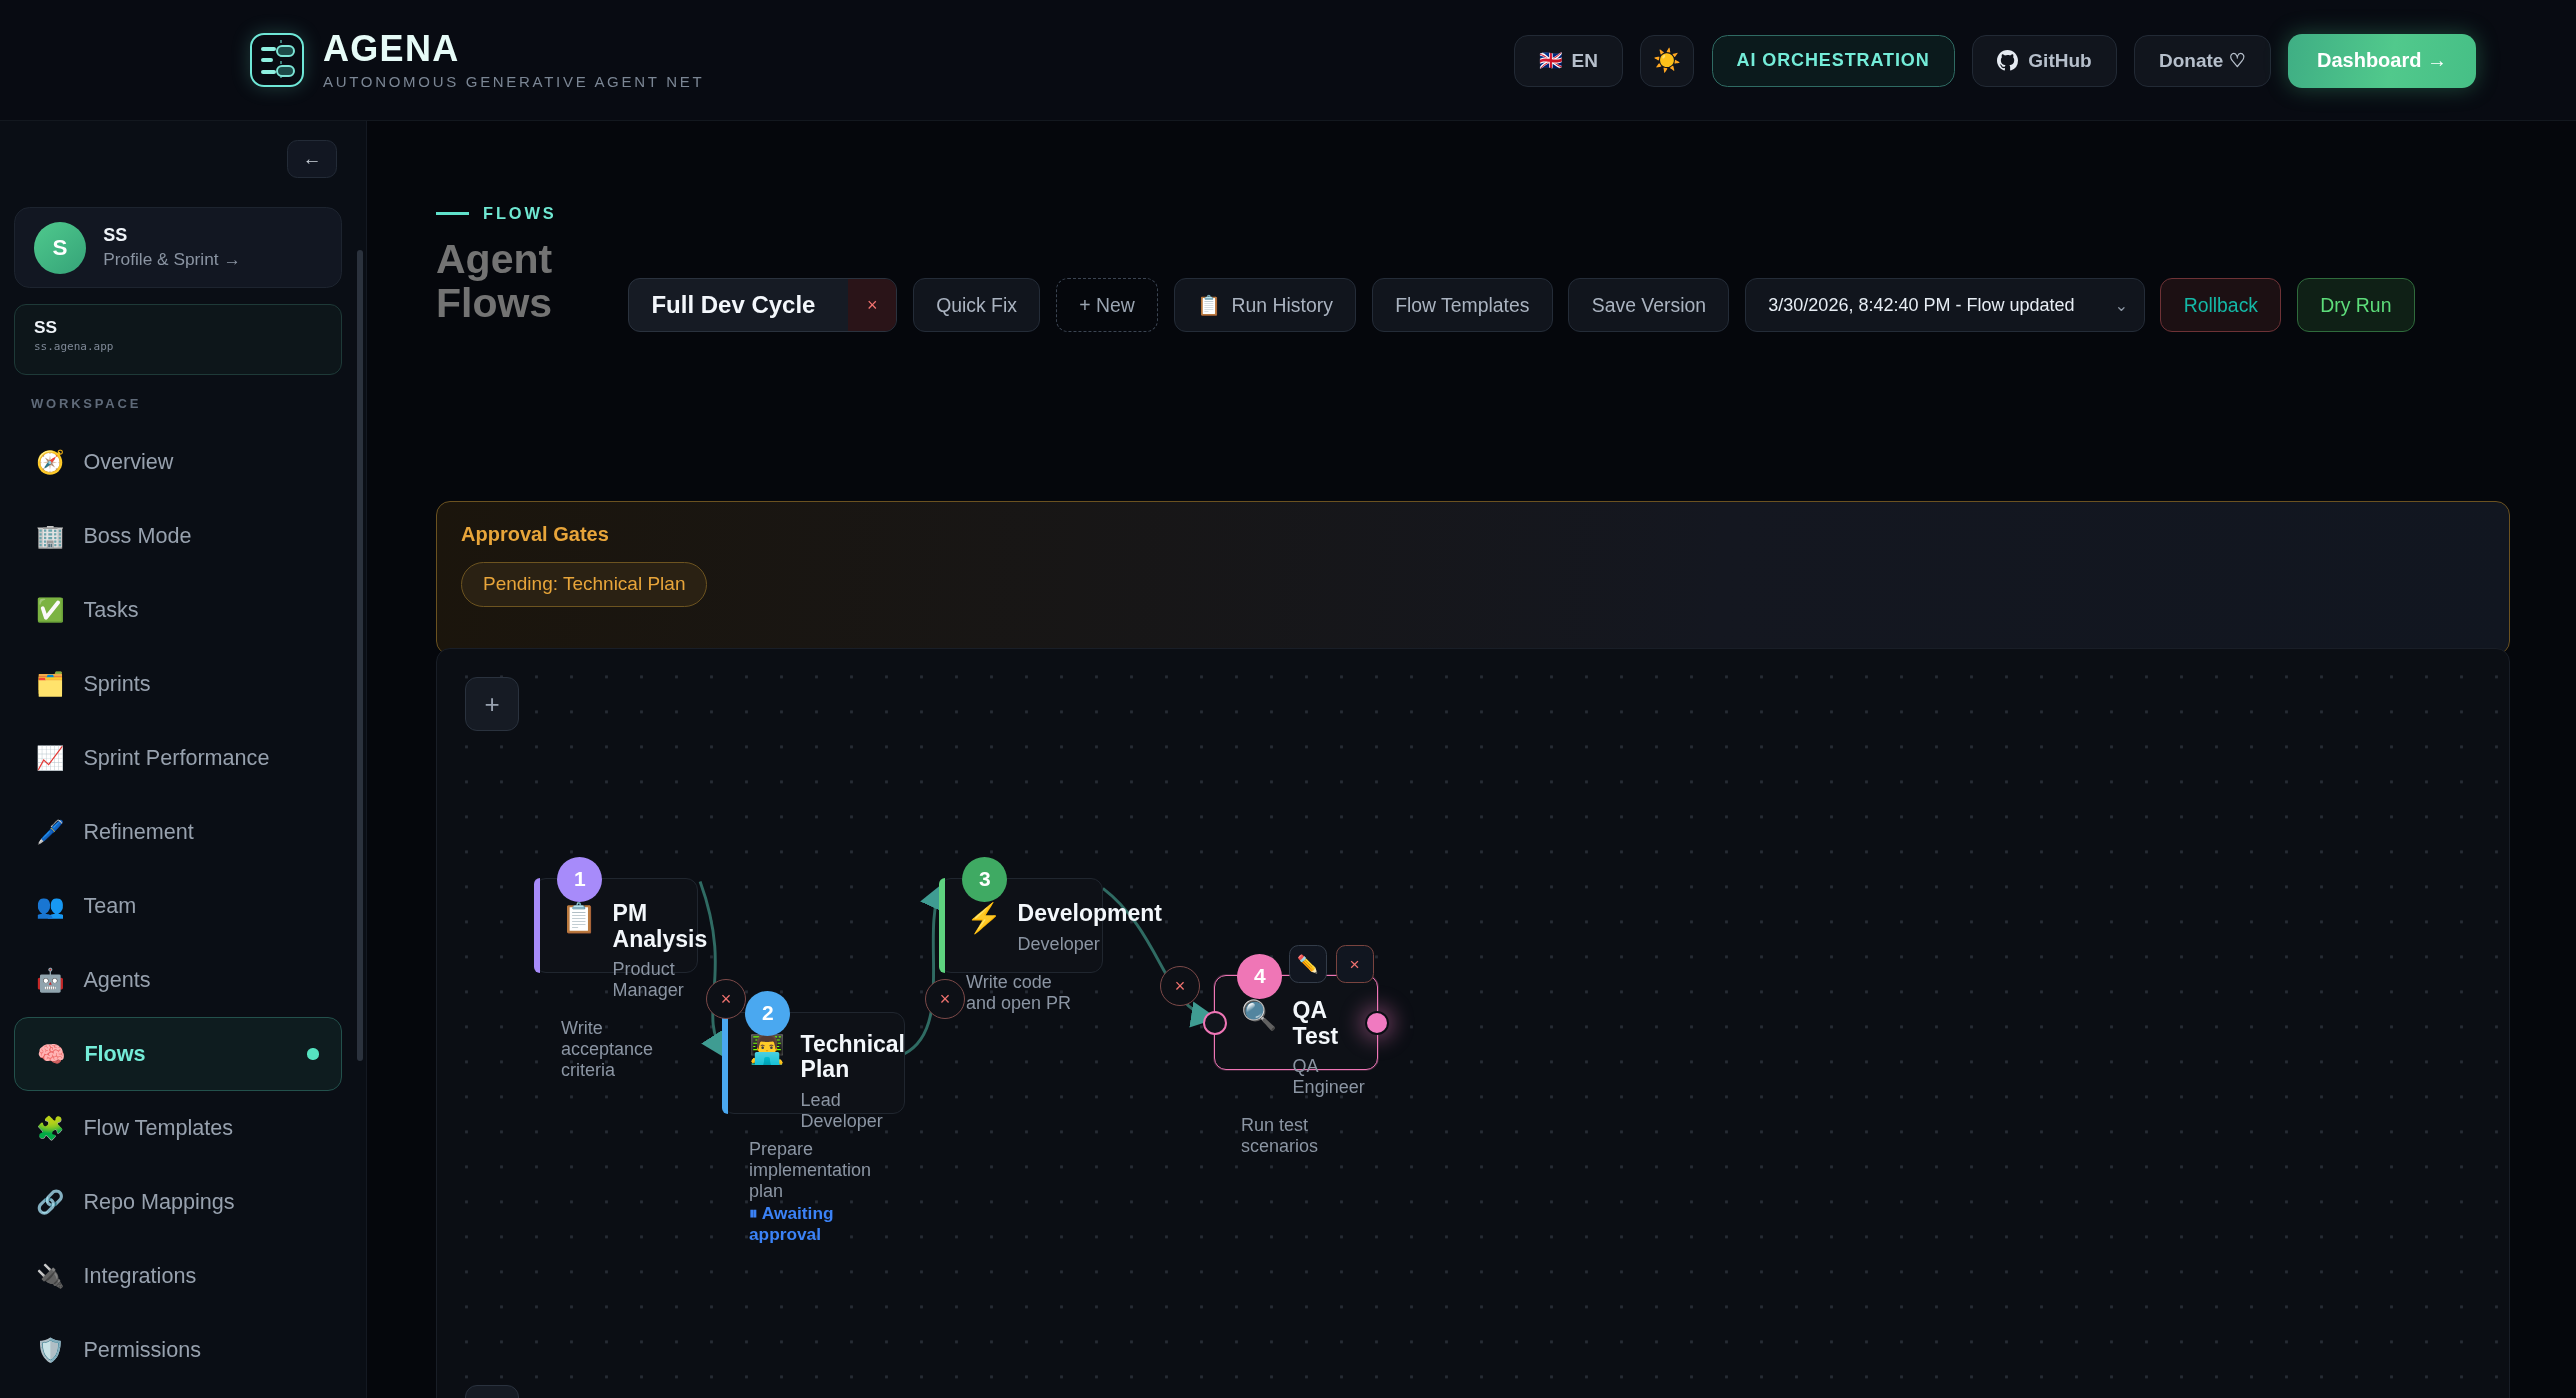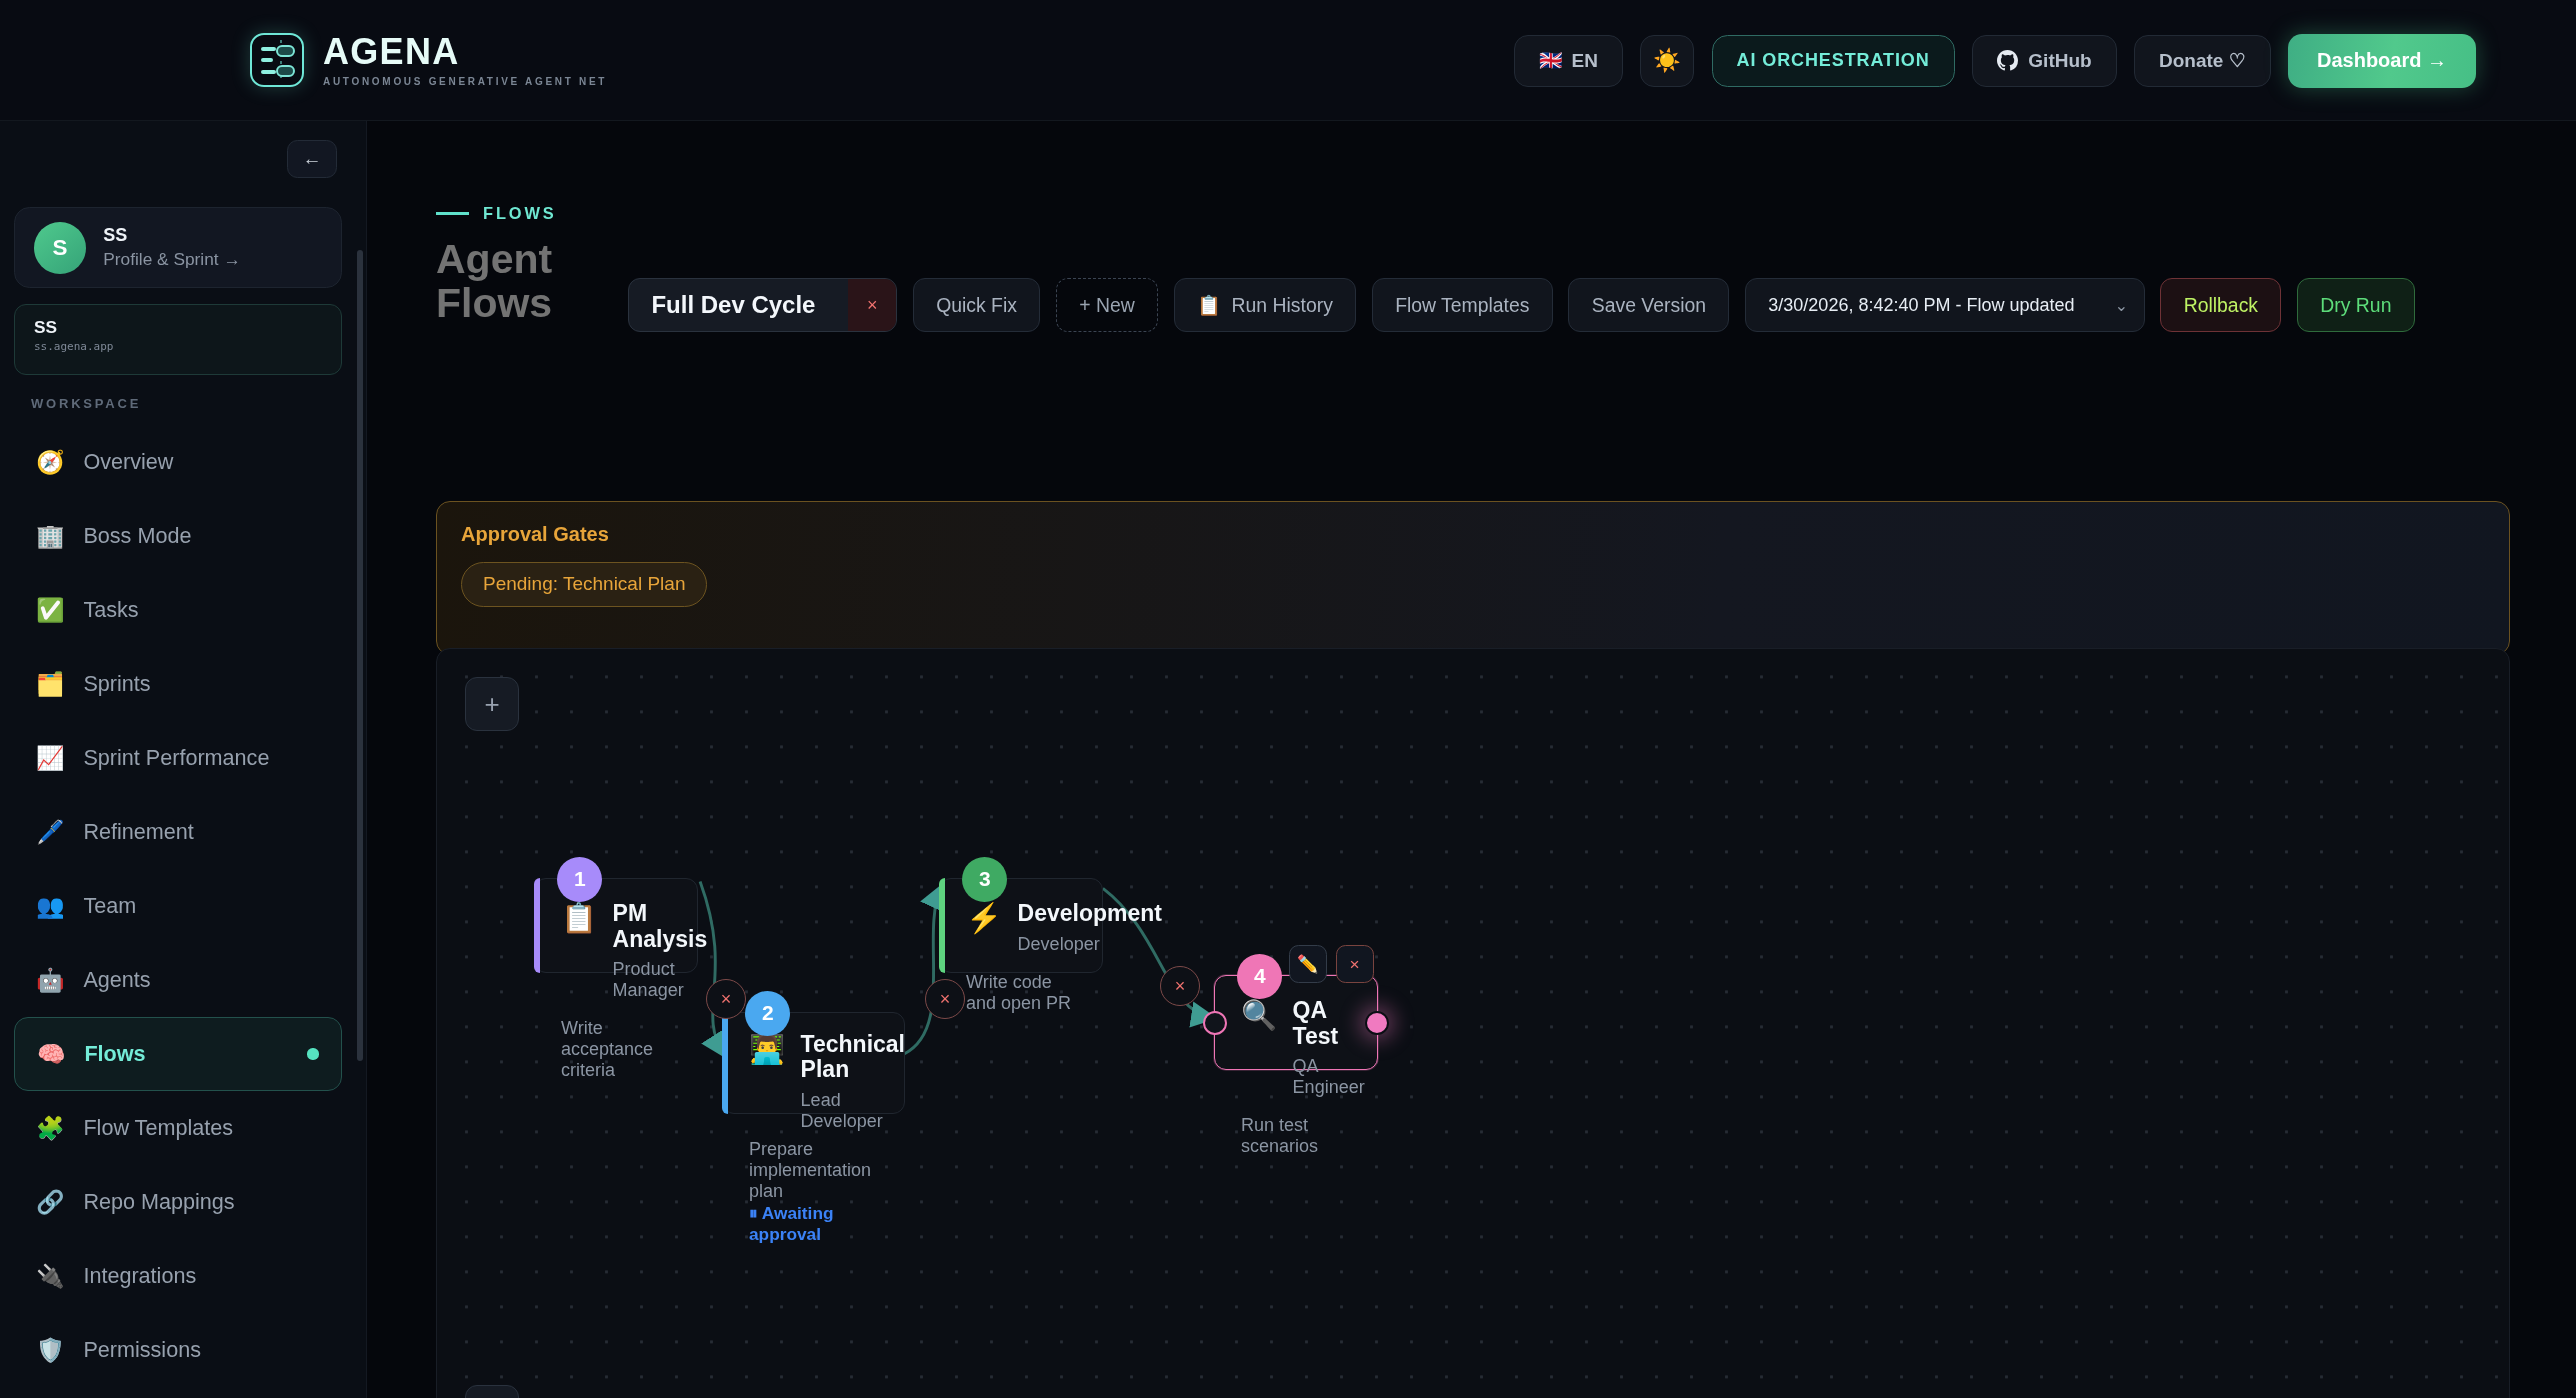--- a/index.html
+++ b/index.html
@@ -31,21 +31,21 @@
   .bm-p1 { position: absolute; right: 7px; top: 9.5px; width: 19px; height: 12px;
            border: 2.6px solid #7de5d6; border-radius: 7px; background: #1c4a48; }
   .bm-p2 { position: absolute; right: 7px; top: 30px; width: 19px; height: 12px;
            border: 2.6px solid #7de5d6; border-radius: 7px; background: #1c4a48; }
   .bm-div { position: absolute; left: 28px; top: 5.2px; bottom: 5.2px; width: 1.7px;
             background: repeating-linear-gradient(to bottom,#3c7e79 0 3.5px,transparent 3.5px 7px); }
   .brand-txt .bt-name {
     font-size: 36px; font-weight: 800; color: #e6fbf7; letter-spacing: 1.3px; line-height: 1;
   }
   .brand-txt .bt-sub {
-    font-size: 10px; color: #7b8694; letter-spacing: 2.7px; margin-top: 6px; font-weight: 700;
+    font-size: 15px; color: #7b8694; letter-spacing: 2.7px; margin-top: 6px; font-weight: 400;
   }
 
   .top-actions {
     position: absolute; right: 100px; top: 0; height: 121px;
     display: flex; align-items: center; gap: 17.3px;
   }
   .pill {
     height: 52px; border-radius: 14px; background: #11151d;
     border: 0.9px solid #222a35; color: #b6bfcb;
     display: flex; align-items: center; gap: 10.4px; padding: 0 24px;
@@ -151,21 +151,21 @@
   .tab-flow.active { background: #161b24; }
   .tf-x {
     width: 48px; height: 52px; background: #2a1418; color: #f0726f;
     display: flex; align-items: center; justify-content: center; font-size: 18px;
   }
   .tb.new { border: 0.9px dashed #3b4452; background: transparent; color: #9aa4b1; }
   .tb.select {
     padding-right: 15.5px; gap: 40px; color: #e7edf4; font-size: 18px;
   }
   .tb.select .chev { color: #8d97a4; font-size: 16.4px; }
-  .tb.rollback { background: #1c1013; border-color: #6e3236; color: #bef264; }
+  .tb.rollback { background: #1c1013; border-color: #6e3236; color: #14b8a6; }
   .tb.dryrun   { background: #0f2016; border-color: #2f6b3c; color: #5ddc7a; }
 
   
   .gates {
     position: absolute; left: 69px; top: 380px; width: 2074px; height: 154px;
     background: linear-gradient(95deg,#1b150c 0%,#141720 62%,#111620 100%);
     border: 0.9px solid #6b5220; border-radius: 14px; padding: 21px 24px;
   }
   .gates-title { font-size: 20px; font-weight: 700; color: #e8a53a; }
   .gate-chip {

